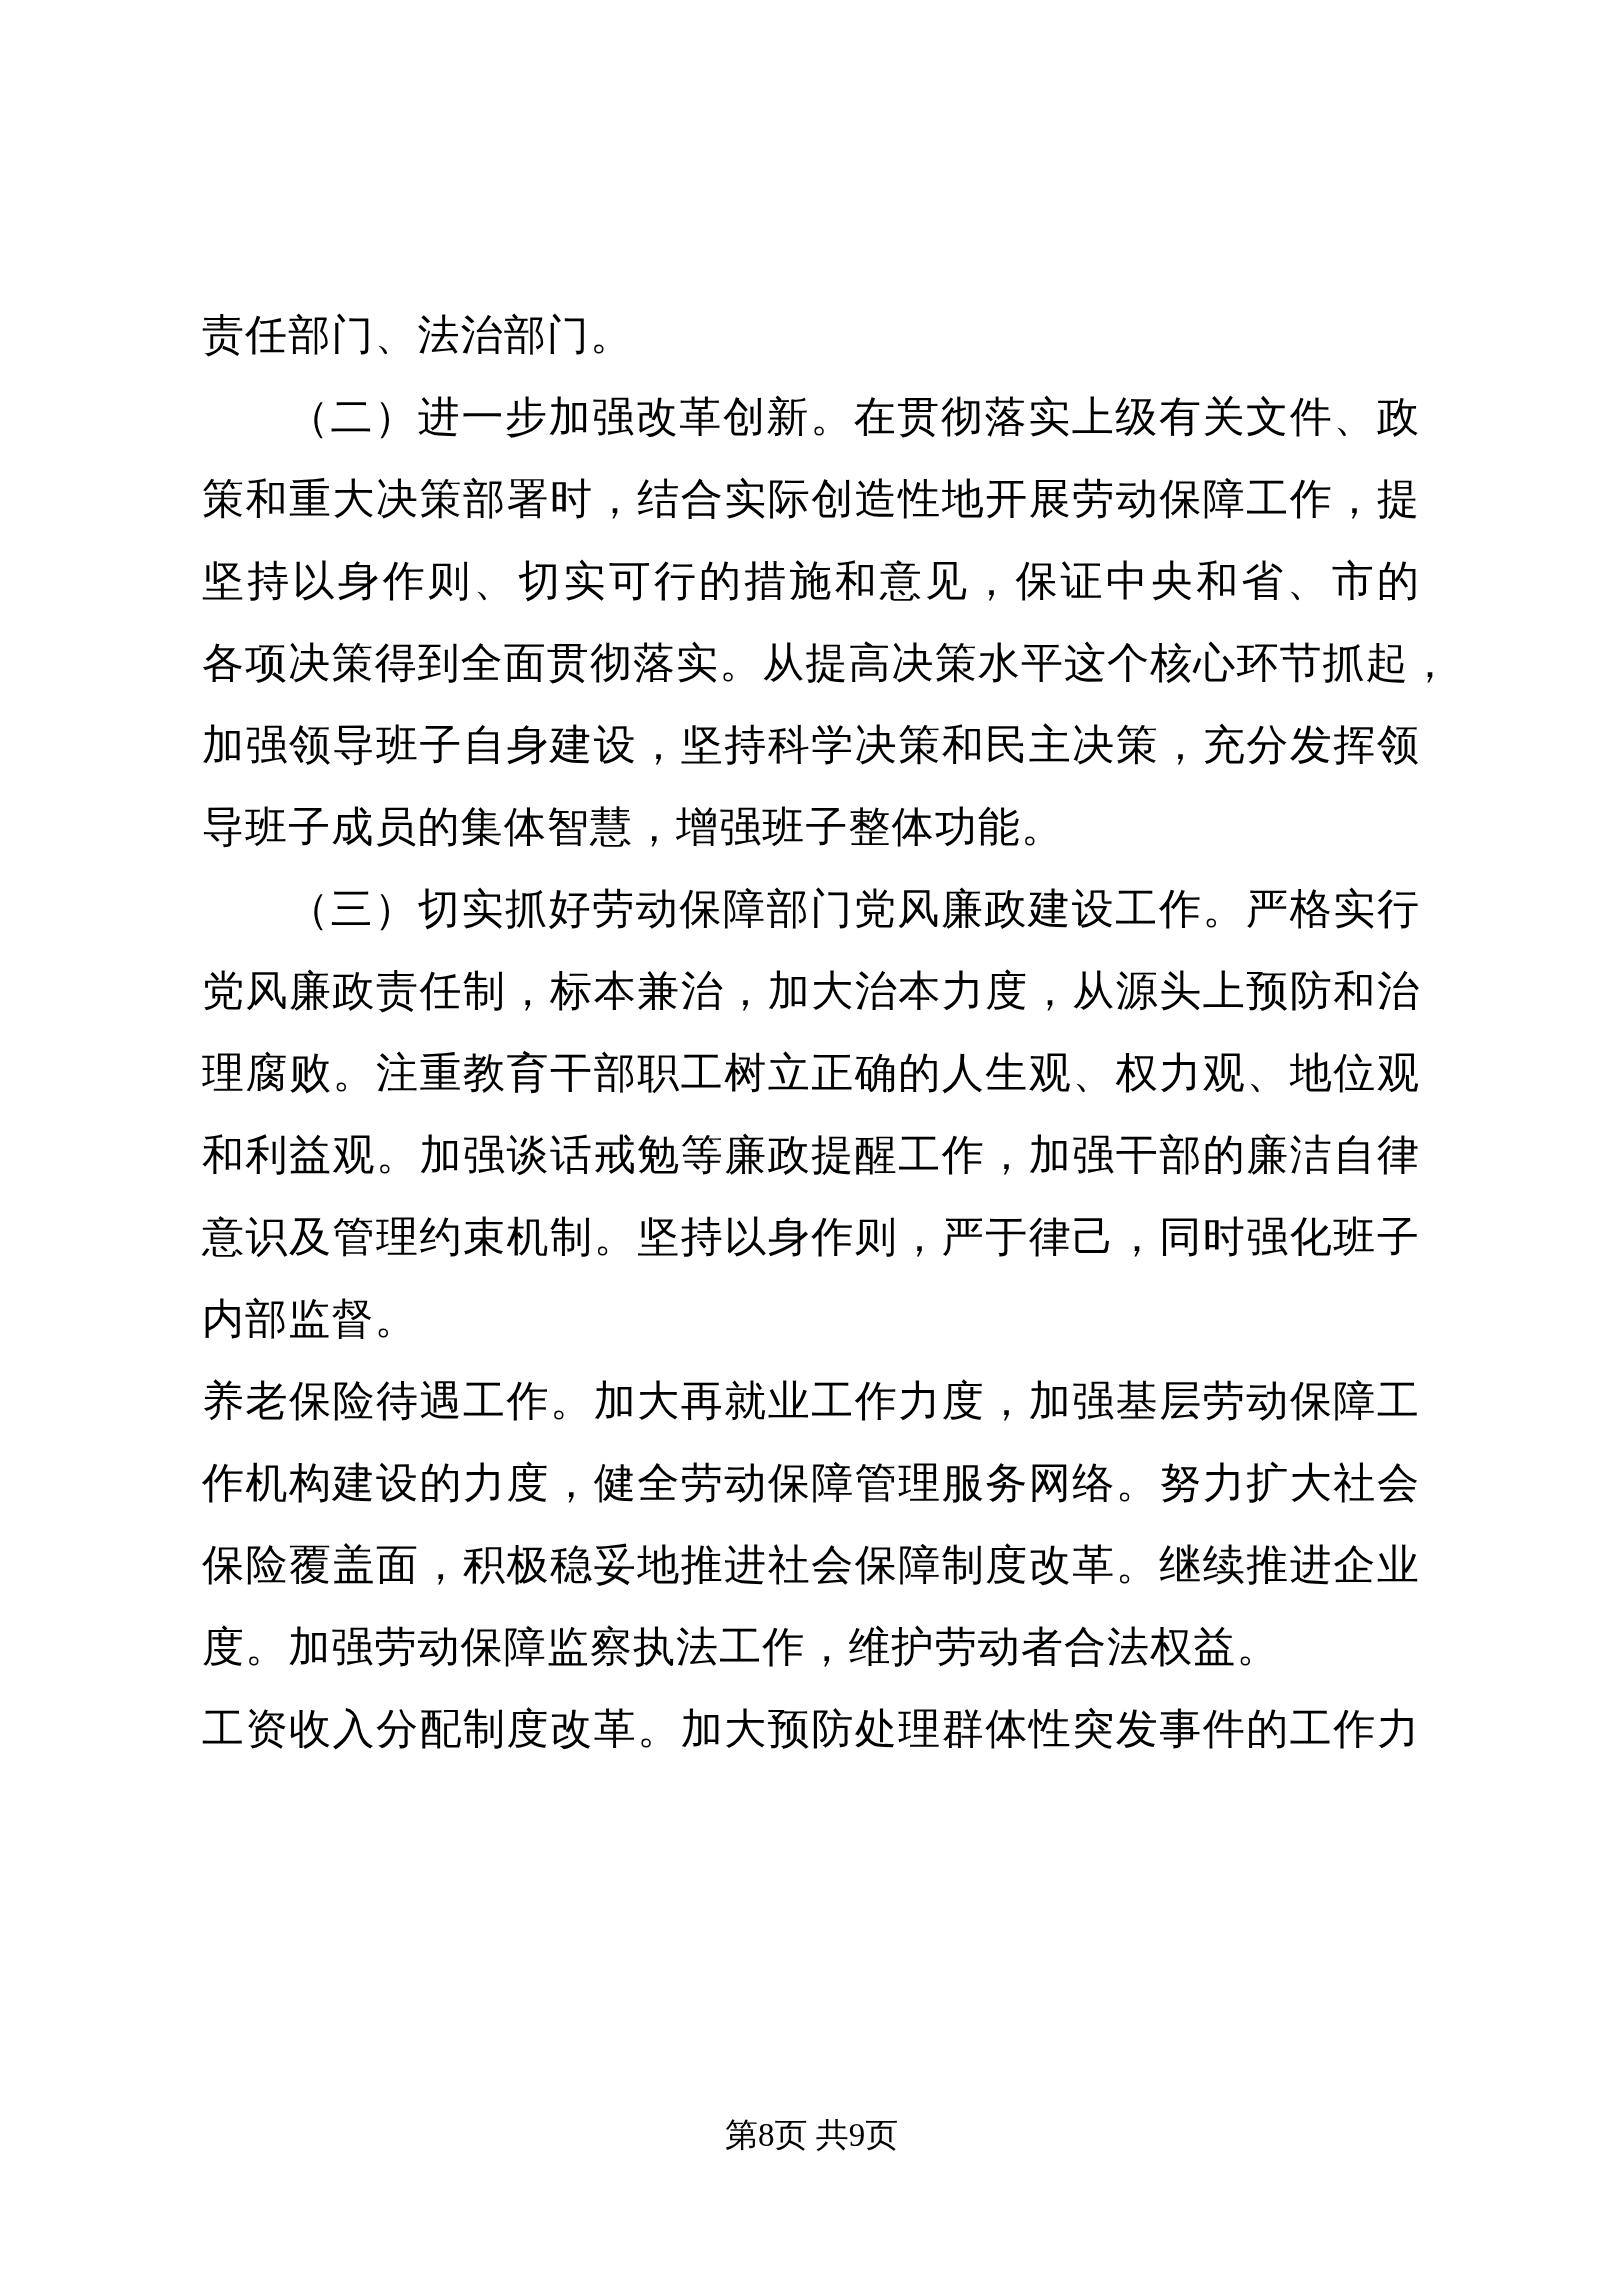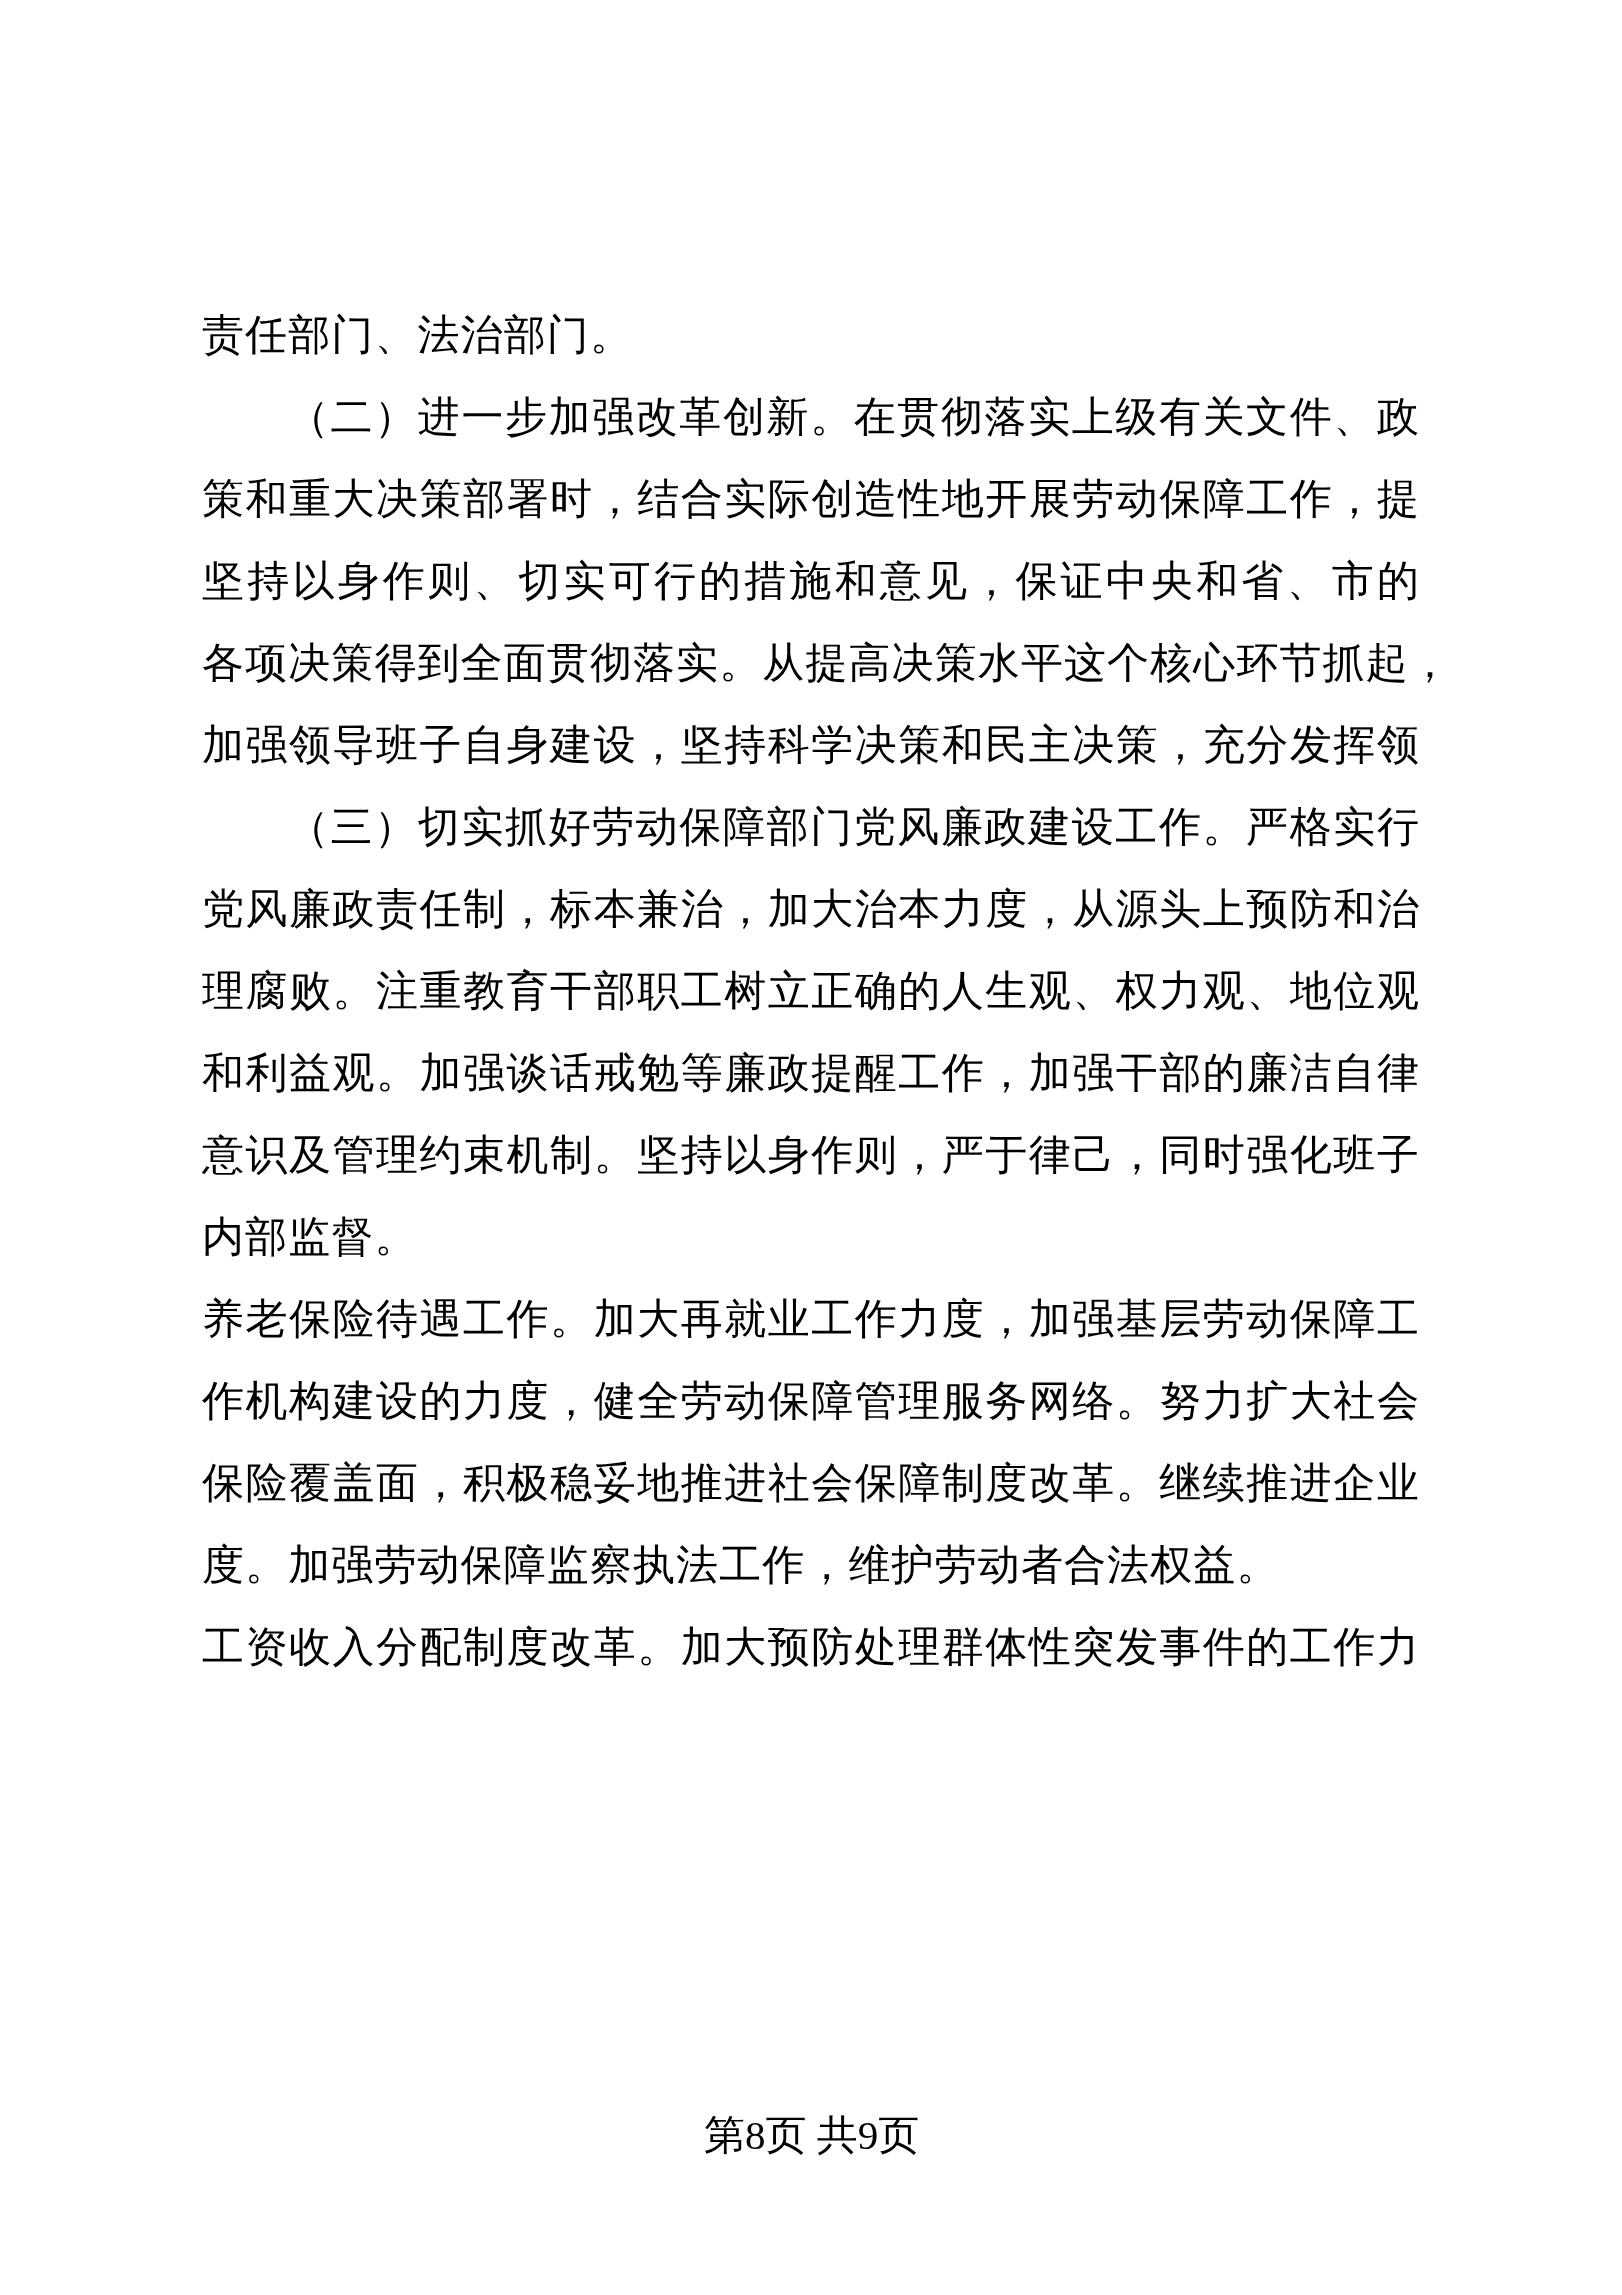--- a/index.html
+++ b/index.html
@@ -38,36 +38,37 @@
   }
   .line.indent {
     padding-left: 85px;
   }
   .page-footer {
     position: absolute;
     top: 2113px;
     left: 0;
     width: 100%;
     text-align: center;
-    font-size: 41px;
+    font-size: 33px;
     line-height: 45px;
     color: #000000;
     font-family: "Liberation Serif", "DejaVu Serif", serif;
   }
 </style>
 </head>
 <body>
 
 <div class="doc-body">
     <div class="line no-justify">责任部门、法治部门。</div>
     <div class="line indent">（二）进一步加强改革创新。在贯彻落实上级有关文件、政</div>
     <div class="line">策和重大决策部署时，结合实际创造性地开展劳动保障工作，提</div>
     <div class="line">坚持以身作则、切实可行的措施和意见，保证中央和省、市的</div>
     <div class="line">各项决策得到全面贯彻落实。从提高决策水平这个核心环节抓起，</div>
     <div class="line">加强领导班子自身建设，坚持科学决策和民主决策，充分发挥领</div>
+    <div class="line no-justify">导班子成员的集体智慧，增强班子整体功能。</div>
     <div class="line indent">（三）切实抓好劳动保障部门党风廉政建设工作。严格实行</div>
     <div class="line">党风廉政责任制，标本兼治，加大治本力度，从源头上预防和治</div>
     <div class="line">理腐败。注重教育干部职工树立正确的人生观、权力观、地位观</div>
     <div class="line">和利益观。加强谈话戒勉等廉政提醒工作，加强干部的廉洁自律</div>
     <div class="line">意识及管理约束机制。坚持以身作则，严于律己，同时强化班子</div>
     <div class="line no-justify">内部监督。</div>
     <div class="line">养老保险待遇工作。加大再就业工作力度，加强基层劳动保障工</div>
     <div class="line">作机构建设的力度，健全劳动保障管理服务网络。努力扩大社会</div>
     <div class="line">保险覆盖面，积极稳妥地推进社会保障制度改革。继续推进企业</div>
     <div class="line no-justify">度。加强劳动保障监察执法工作，维护劳动者合法权益。</div>

